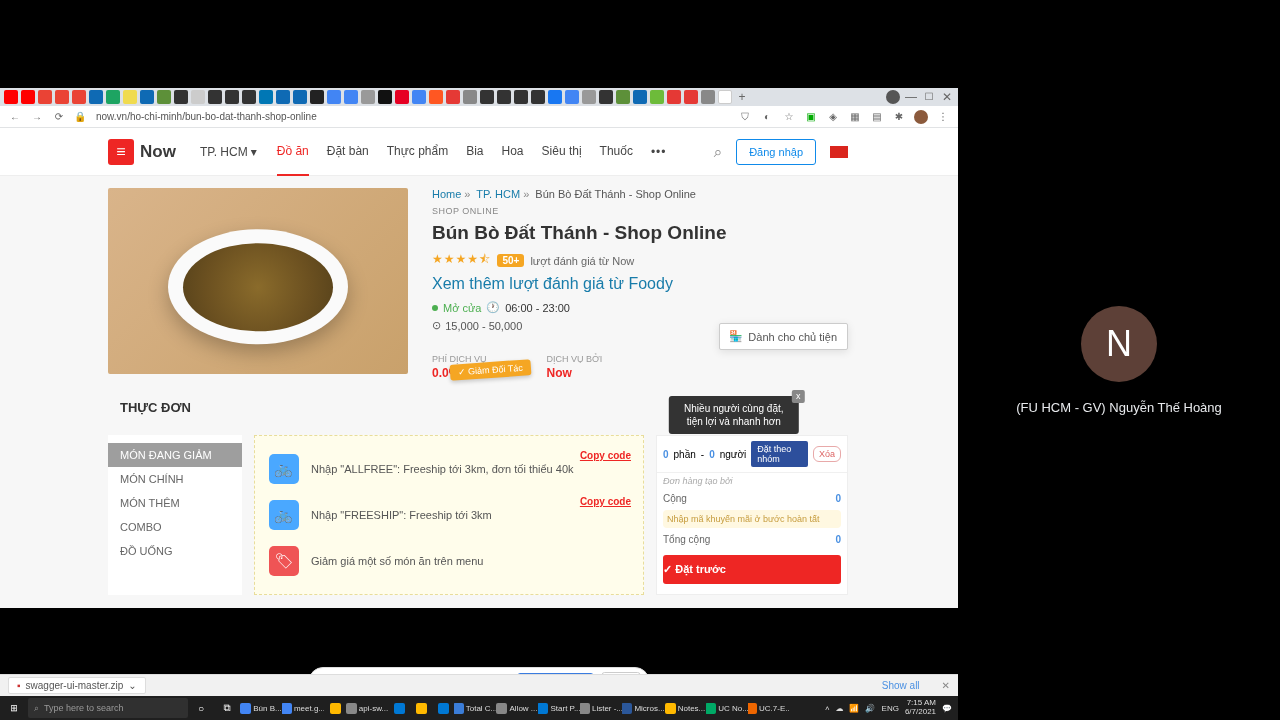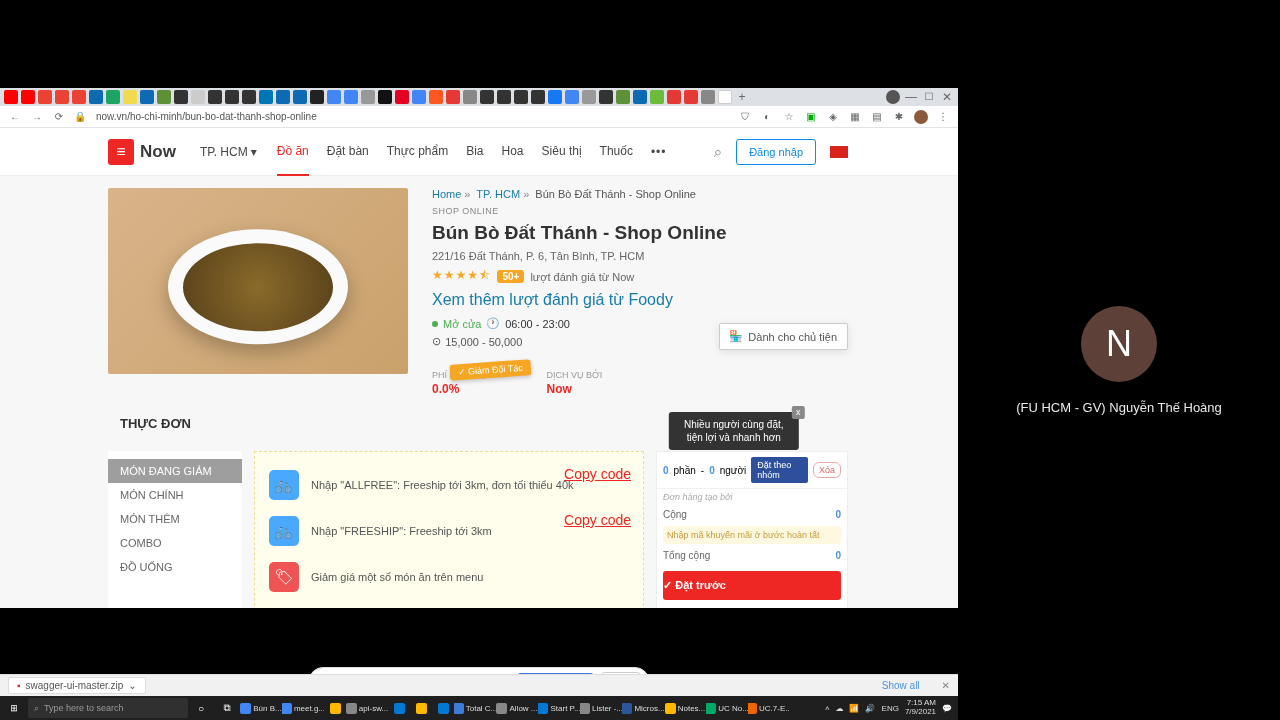--- a/index.html
+++ b/index.html
@@ -55,21 +55,21 @@
 .promo-tag{position:absolute;left:450px;top:234px;background:#f5a623;color:#fff;font-size:9px;padding:3px 8px;border-radius:3px;transform:rotate(-4deg);box-shadow:0 2px 4px rgba(0,0,0,.2)}
 .menurow{padding:10px 110px 0 108px;display:flex;gap:12px}
 .menuhdr{font-size:13px;font-weight:bold;color:#333;margin-bottom:10px;padding-left:12px}
 .sidemenu{width:134px;background:#fff;padding:8px 0;font-size:11px}
 .sidemenu .sm{padding:6px 12px;color:#666;cursor:pointer}
 .sidemenu .sm.act{background:#9e9e9e;color:#fff}
 .promolist{flex:1;background:#fffdeb;border:1px dashed #e8dd9b;padding:10px}
 .pitem{display:flex;align-items:center;gap:12px;padding:8px 4px;font-size:11px;color:#555;position:relative}
 .picon{width:30px;height:30px;background:#4aa8ff;border-radius:5px;display:flex;align-items:center;justify-content:center;color:#fff;font-size:15px}
 .picon.red{background:#ef5455}
-.copy{position:absolute;right:2px;top:4px;font-size:14px;color:#ee2624;font-weight:normal;cursor:pointer;text-decoration:underline}
+.copy{position:absolute;right:2px;top:4px;font-size:10px;color:#ee2624;font-weight:bold;cursor:pointer;text-decoration:underline}
 .cart{width:192px;background:#fff;border:1px solid #eee;font-size:10px;position:relative}
 .tooltip{position:absolute;top:-40px;left:50%;transform:translateX(-64%);background:#333;color:#fff;font-size:10px;padding:6px 10px;border-radius:3px;width:130px;text-align:center;line-height:1.3}
 .tooltip .x{position:absolute;right:-6px;top:-6px;background:#888;color:#fff;width:13px;height:13px;border-radius:2px;font-size:9px;display:flex;align-items:center;justify-content:center;cursor:pointer}
 .carthdr{display:flex;align-items:center;padding:5px 6px;gap:5px;border-bottom:1px solid #f0f0f0}
 .cnt{color:#4a90e2;font-weight:bold}
 .grp-btn{background:#2d4f9c;color:#fff;font-size:9px;padding:3px 6px;border-radius:2px;cursor:pointer;margin-left:auto}
 .del-btn{border:1px solid #e8a9a9;color:#d66;font-size:9px;padding:2px 5px;border-radius:6px;cursor:pointer}
 .csub{font-size:9px;color:#aaa;padding:3px 6px;font-style:italic}
 .crow{display:flex;justify-content:space-between;padding:4px 6px;color:#666}
 .crow .z{color:#4a90e2;font-weight:bold}
@@ -199,21 +199,20 @@
             </div>
         </div>
         <div class="info">
           <div class="crumb">
             <span>Home</span><span class="sep">»</span>
             <span>TP. HCM</span><span class="sep">»</span>
             <span class="last">Bún Bò Đất Thánh - Shop Online</span>
           </div>
           <div class="tag">SHOP ONLINE</div>
           <div class="title">Bún Bò Đất Thánh - Shop Online</div>
-          <div class="addrline">221/16 Đất Thánh, P. 6, Tân Bình, TP. HCM</div>
           <div class="rateline">
             <span class="stars">★★★★⯪</span>
             <span class="badge50">50+</span>
             <span class="revtxt">lượt đánh giá từ Now</span>
           </div>
           <span class="foodylink">Xem thêm lượt đánh giá từ Foody</span>
           <div class="openline">
             <span class="gdot"></span>
             <span class="open">Mở cửa</span>
             <span>🕐</span>
@@ -383,21 +382,21 @@
         <span>UC.7-E...</span>
       </div>
     <div class="tbright">
       <span>˄</span>
       <span>☁</span>
       <span>📶</span>
       <span>🔊</span>
       <span>ENG</span>
       <div class="clock">
         <div>7:15 AM</div>
-        <div>7/9/2021</div>
+        <div>6/7/2021</div>
       </div>
       <span>💬</span>
     </div>
   </div>
 </div>
 
 <div class="meet-right">
   <div class="avatar">N</div>
   <div class="meet-name">(FU HCM - GV) Nguyễn Thế Hoàng</div>
 </div>

